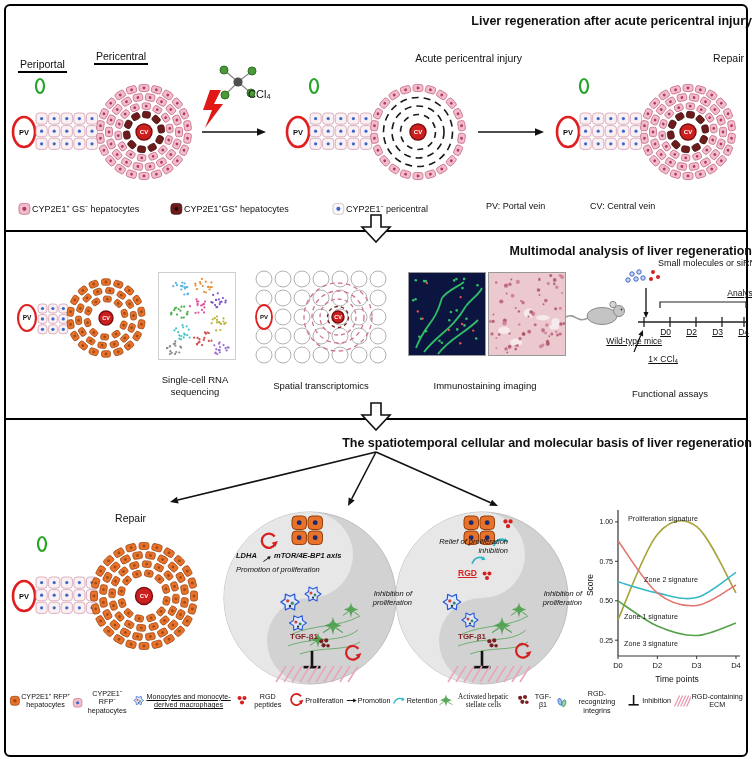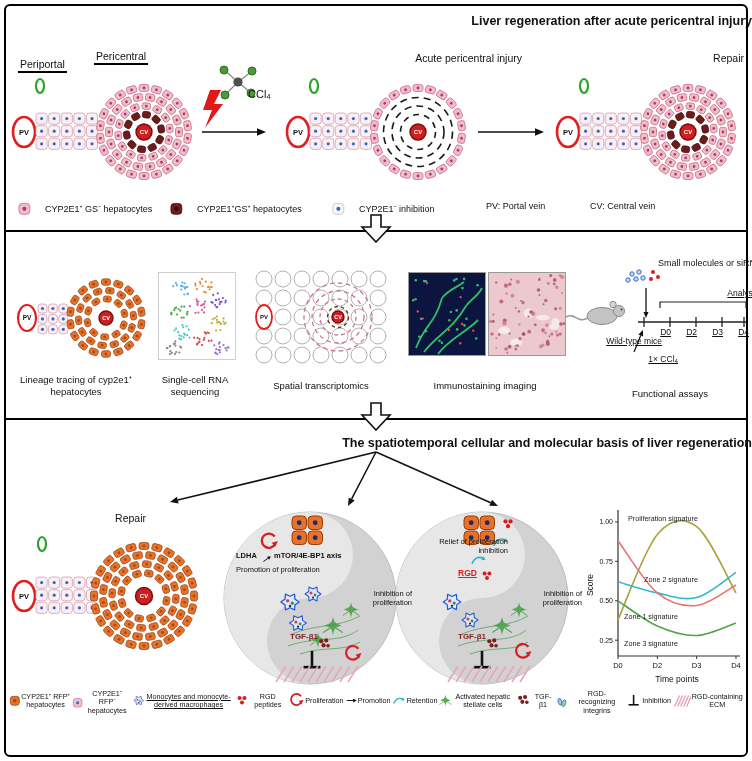--- a/index.html
+++ b/index.html
@@ -9,36 +9,36 @@
   .divider{position:absolute;left:6px;right:6px;border-top:2px solid #000;height:0;}
   .t{position:absolute;line-height:1.18;}
   .c{text-align:right;padding-left:16px;}
   .b{font-weight:bold;}
   .f12{font-size:12.5px;font-weight:bold;}
   .f10{font-size:10.5px;}
   .f95{font-size:11px;}
   .f9{font-size:9px;}
   .f85{font-size:8.5px;text-decoration:underline;}
   .f8{font-size:8px;}
-  .f75{font-size:7.5px;}
+  .f75{font-size:7.5px;font-style:italic;}
   .red{color:#d42020;}
   .darkred{color:#7a1f1f;}
   .ul{border-bottom:2px solid #000;padding:0 2px 1px 2px;}
-  .p1leg{position:absolute;display:flex;align-items:center;gap:13px;font-size:9px;white-space:nowrap;}
+  .p1leg{position:absolute;display:flex;align-items:center;gap:0;font-size:9px;white-space:nowrap;}
   .p1leg svg{width:16px;height:15px;flex:0 0 auto;}
   .cap{position:absolute;font-size:9.5px;text-align:center;line-height:1.22;}
   .umap{border:1px solid #cfcfcf;background:#fff;}
   .bl{position:absolute;left:8px;top:690px;width:736px;display:flex;justify-content:space-between;align-items:flex-start;}
   .bl-item{display:flex;flex-direction:row;align-items:center;text-align:center;
            font-size:7.2px;line-height:1.18;}
   .bl-ico{width:24px;height:21px;margin-bottom:1px;}
   .bl-item:nth-child(1){width:62px;}  .bl-item:nth-child(2){width:60px;}
   .bl-item:nth-child(3){width:100px;text-decoration:underline;} .bl-item:nth-child(4){width:52px;}
   .bl-item:nth-child(5){width:58px;}  .bl-item:nth-child(6){width:46px;}
-  .bl-item:nth-child(7){width:46px;}  .bl-item:nth-child(8){width:74px;}
+  .bl-item:nth-child(7){width:46px;}  .bl-item:nth-child(8){width:74px;font-family:Liberation Serif, serif;}
   .bl-item:nth-child(9){width:40px;}  .bl-item:nth-child(10){width:70px;}
   .bl-item:nth-child(11){width:46px;} .bl-item:nth-child(12){width:72px;text-align:center;}
 </style>
 </head>
 <body>
 
 <div class="fig">
   <div class="frame"></div>
   <div class="divider" style="top:230px"></div>
   <div class="divider" style="top:418px"></div>
@@ -777,33 +777,34 @@
         <rect x="4" y="3" width="15" height="15" rx="4.5" fill="#6e1b1b" stroke="#3a0d0d" stroke-width="1"></rect>
         <circle cx="11.5" cy="10.5" r="2.8" fill="#2a0808"></circle>
       </svg>
     <span>CYP2E1⁺GS⁺ hepatocytes</span>
   </div>
   <div class="p1leg" style="top:201px;left:330px">
     <svg viewBox="0 0 22 20">
         <rect x="4" y="3" width="15" height="15" rx="4.5" fill="#fdf7f9" stroke="#b8b8b8" stroke-width="1"></rect>
         <circle cx="11.5" cy="10.5" r="2.8" fill="#3a66c8"></circle>
       </svg>
-    <span>CYP2E1⁻ inhibition</span>
+    <span>CYP2E1⁻ pericentral</span>
   </div>
   <div class="p1leg" style="top:201px;left:486px">
     <span>PV: Portal vein</span>
   </div>
   <div class="p1leg" style="top:201px;left:590px">
     <span>CV: Central vein</span>
   </div>
 
   <svg class="t" style="top:214px;left:359px" width="34" height="29" viewBox="0 0 34 29">
     <polygon points="12,1 22,1 22,13 31,13 17,28 3,13 12,13" fill="#fff" stroke="#111" stroke-width="1.6"></polygon>
   </svg>
 
+  <div class="t f12 c" style="top:244px;left:0;right:0">Multimodal analysis of liver regeneration</div>
 
   <svg id="p2-deco" class="t" style="top:232px;left:0" width="752" height="186" viewBox="0 0 752 186">
       <ellipse cx="602" cy="84" rx="15" ry="8.5" fill="#c4c4c4" stroke="#8a8a8a"></ellipse>
       <circle cx="619" cy="79" r="5.5" fill="#c4c4c4" stroke="#8a8a8a"></circle>
       <circle cx="613" cy="72.5" r="3.2" fill="#d6d6d6" stroke="#8a8a8a"></circle>
       <circle cx="621.5" cy="77.5" r="0.9" fill="#333"></circle>
       <path d="M588,86 C577,92 575,80 566,85" fill="none" stroke="#9a9a9a" stroke-width="1.6"></path>
       <g fill="#cdd9f2" stroke="#3a66c8" stroke-width="1">
         <circle cx="632" cy="42" r="2.2"></circle>
         <circle cx="639" cy="40" r="2.2"></circle>
@@ -1351,21 +1352,20 @@
   <div class="t f9 c" style="top:258px;left:580px;width:166px">Small molecules or siRNA</div>
   <div class="t f85 c" style="top:288px;left:663px;width:80px">Analysis</div>
   <div class="t f85 c" style="top:327px;left:633px;width:22px">D0</div>
   <div class="t f85 c" style="top:327px;left:659px;width:22px">D2</div>
   <div class="t f85 c" style="top:327px;left:685px;width:22px">D3</div>
   <div class="t f85 c" style="top:327px;left:711px;width:22px">D4</div>
   <div class="t f85 c" style="top:327px;left:733px;width:22px">D7</div>
   <div class="t f85 c" style="top:336px;left:558px;width:88px">Wild-type mice</div>
   <div class="t f85 c" style="top:354px;left:606px;width:56px">1× CCl₄</div>
 
-  <div class="cap" style="top:374px;left:6px;width:140px">Lineage tracing of cyp2e1⁺ hepatocytes</div>
   <div class="cap" style="top:374px;left:146px;width:98px">Single-cell RNA sequencing</div>
   <div class="cap" style="top:380px;left:246px;width:150px">Spatial transcriptomics</div>
   <div class="cap" style="top:380px;left:398px;width:174px">Immunostaining imaging</div>
   <div class="cap" style="top:388px;left:600px;width:140px">Functional assays</div>
 
   <svg class="t" style="top:402px;left:359px" width="34" height="29" viewBox="0 0 34 29">
     <polygon points="12,1 22,1 22,13 31,13 17,28 3,13 12,13" fill="#fff" stroke="#111" stroke-width="1.6"></polygon>
   </svg>
 
   <div class="t f12 c" style="top:436px;left:0;right:0">The spatiotemporal cellular and molecular basis of liver regeneration</div>

